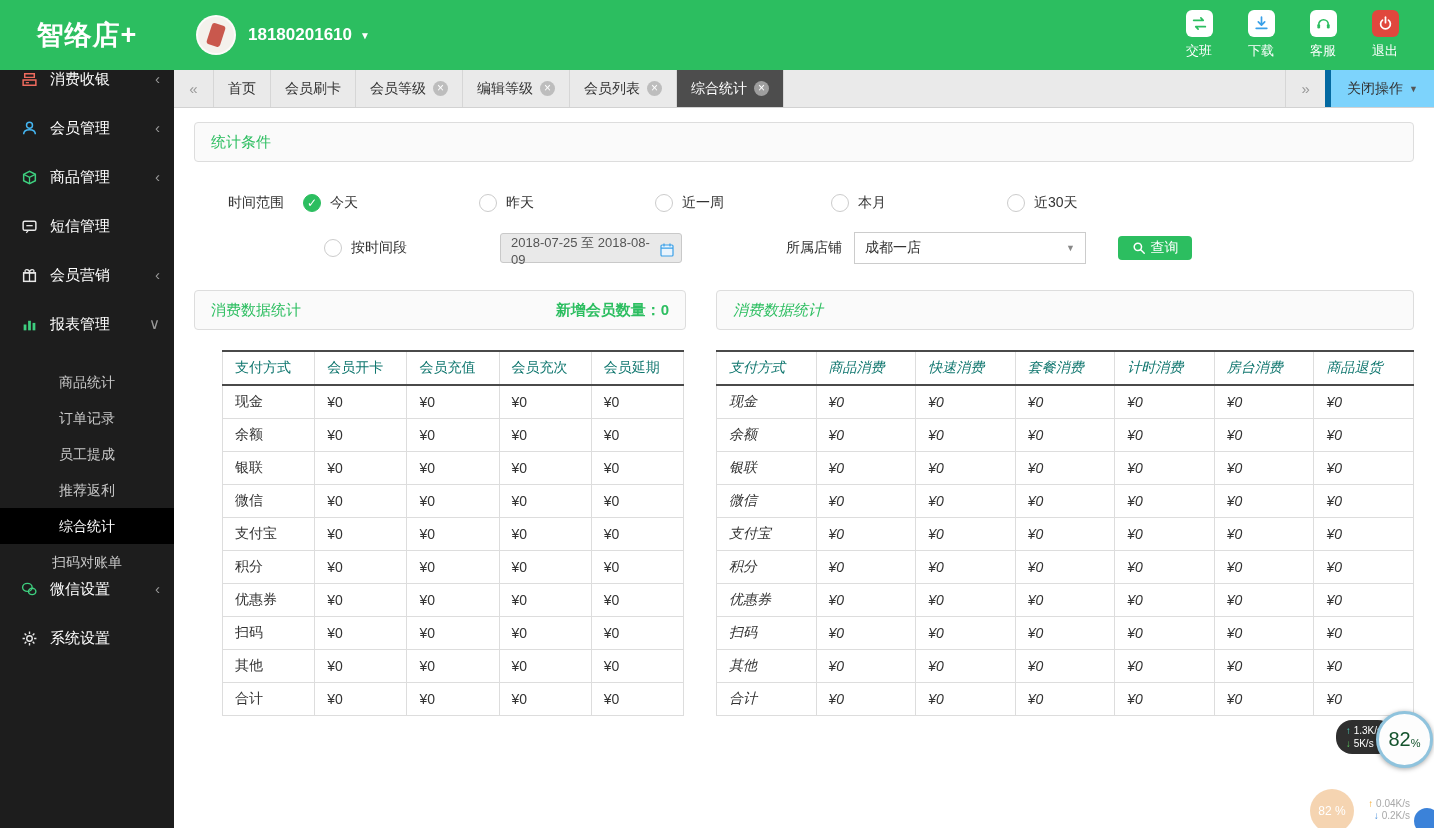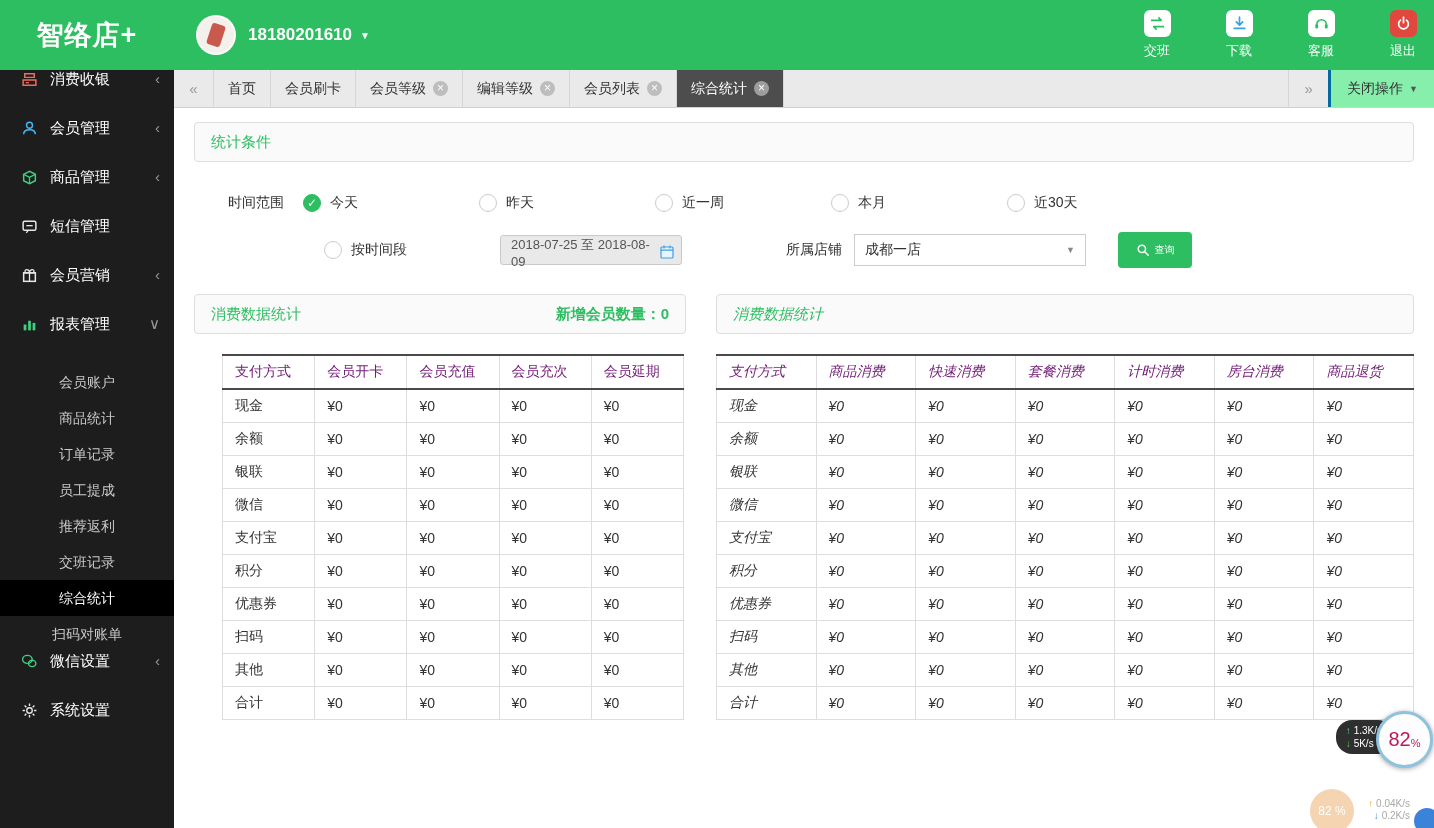--- a/index.html
+++ b/index.html
@@ -12,21 +12,21 @@
   html,body{width:1434px;height:828px;overflow:hidden;}
   body{font-family:"Liberation Sans","DejaVu Sans",sans-serif;font-size:14px;color:#333;background:#fff;position:relative;}
 
   
   .header{height:70px;background:var(--green);display:flex;align-items:center;}
   .logo{width:174px;text-align:center;color:#fff;font-size:27px;font-weight:bold;letter-spacing:1px;}
   .avatar{width:40px;height:40px;border-radius:50%;background:#f4f1ec;margin-left:22px;display:flex;align-items:center;justify-content:center;overflow:hidden;border:2px solid rgba(255,255,255,.7);}
   .avatar span{width:14px;height:22px;background:#c9584d;border-radius:3px;transform:rotate(18deg);display:block;}
   .account{color:#fff;font-size:17px;font-weight:bold;margin-left:12px;display:flex;align-items:center;cursor:pointer;}
   .account .caret{font-size:10px;margin-left:8px;}
-  .header-actions{margin-left:auto;display:flex;gap:20px;}
+  .header-actions{margin-left:auto;display:flex;padding-right:18px;}
   .h-action{width:62px;display:flex;flex-direction:column;align-items:center;cursor:pointer;}
   .h-icon{width:27px;height:27px;border-radius:6px;background:#fff;display:flex;align-items:center;justify-content:center;}
   .h-icon.red{background:#e0473d;}
   .h-action .lbl{color:#fff;font-size:13px;margin-top:5px;}
 
   
   .sidebar{position:absolute;left:0;top:70px;bottom:0;width:174px;background:var(--sidebar-bg);overflow:hidden;}
   .nav-item{height:49px;display:flex;align-items:flex-start;padding:0 14px 0 20px;color:#fff;font-size:15px;cursor:pointer;}
   .nav-icon{width:18px;height:18px;display:flex;align-items:center;justify-content:center;}
   .nav-icon svg{width:17px;height:17px;}
@@ -39,56 +39,56 @@
   
   .main{position:absolute;left:174px;top:70px;right:0;bottom:0;background:#fff;}
   .tabbar{height:38px;background:var(--tabbar-bg);border-bottom:1px solid #d2d2d2;display:flex;align-items:stretch;}
   .tab-nav{width:40px;display:flex;align-items:center;justify-content:center;color:#999;border-right:1px solid #d6d6d6;cursor:pointer;font-size:15px;}
   .tabs{display:flex;flex:1;overflow:hidden;}
   .tab{display:flex;align-items:center;padding:0 14px;border-right:1px solid #d6d6d6;color:#333;cursor:pointer;white-space:nowrap;}
   .tab.active{background:#4d4d4d;color:#fff;}
   .tab-close{width:15px;height:15px;border-radius:50%;background:#bdbdbd;color:#fff;font-size:12px;line-height:14px;text-align:center;margin-left:7px;}
   .tab.active .tab-close{background:#9e9e9e;}
   .tab-nav.right{border-right:none;border-left:1px solid #d6d6d6;}
-  .close-ops{display:flex;align-items:center;padding:0 16px;background:#86efac;border-left:3px solid #0369a1;cursor:pointer;}
+  .close-ops{display:flex;align-items:center;padding:0 16px;background:#7dd3fc;border-left:6px solid #0369a1;cursor:pointer;}
   .close-ops .caret{font-size:9px;margin-left:6px;color:#555;}
 
   .content{position:absolute;top:38px;left:0;right:0;bottom:0;padding:14px 20px;overflow:hidden;background:#fff;}
   .panel-head{height:40px;line-height:38px;background:#fafafa;border:1px solid var(--border);border-radius:4px;padding:0 16px;color:var(--green);font-size:15px;}
   .panel-head .right-note{float:right;font-weight:bold;}
 
   
   .filter-row1{display:flex;align-items:center;margin-top:32px;padding-left:34px;}
   .time-label{width:75px;color:#333;}
   .radio-group{display:flex;}
   .radio-opt{width:176px;display:flex;align-items:center;cursor:pointer;}
   .radio-circle{width:18px;height:18px;border-radius:50%;border:1px solid #ccc;background:#fff;margin-right:9px;flex:0 0 18px;font-size:12px;line-height:17px;text-align:center;}
   .radio-circle.checked{background:var(--green);border-color:var(--green);color:#fff;}
   .filter-row2{display:flex;align-items:center;margin-top:20px;padding-left:130px;}
   .date-input{width:182px;height:30px;background:#e9e9e9;border:1px solid #c9c9c9;border-radius:3px;display:flex;align-items:center;justify-content:space-between;padding:4px 6px 0 10px;color:#555;font-size:13px;cursor:pointer;}
   .store-label{margin-left:104px;color:#333;}
   .store-select{width:232px;height:32px;border:1px solid #ccc;background:#fff;display:flex;align-items:center;justify-content:space-between;padding:0 10px;margin-left:12px;cursor:pointer;color:#333;}
   .store-select .caret{font-size:9px;color:#888;}
-  .search-btn{margin-left:32px;width:74px;height:36px;background:var(--green);border:none;border-radius:4px;color:#fff;font-size:10px;display:flex;align-items:center;justify-content:center;gap:5px;cursor:pointer;font-family:inherit;}
+  .search-btn{margin-left:32px;width:74px;height:24px;background:var(--green);border:none;border-radius:4px;color:#fff;font-size:14px;display:flex;align-items:center;justify-content:center;gap:5px;cursor:pointer;font-family:inherit;}
 
   
   .stats-row{display:flex;margin-top:26px;}
   .col-left{width:492px;margin-right:30px;}
   .col-right{flex:1;font-style:italic;}
   table.grid{border-collapse:collapse;background:#fff;font-size:14px;table-layout:fixed;}
   table.grid th,table.grid td{border:1px solid var(--border);padding:7px 12px;text-align:left;font-weight:400;color:#333;overflow:hidden;white-space:nowrap;}
-  table.grid thead th{border-top:2px solid #4a4a4a;border-bottom:2px solid #4a4a4a;color:#701a75;}
+  table.grid thead th{border-top:2px solid #4a4a4a;border-bottom:2px solid #4a4a4a;color:#0f766e;}
   .tbl-left{width:462px;margin:20px 0 0 28px;}
   .tbl-right{width:100%;margin-top:20px;}
   .bottom-panel{margin-top:26px;}
 
   
   .speed-pill{position:absolute;right:40px;top:720px;background:rgba(10,10,10,.85);border-radius:16px;color:#fff;font-size:10px;padding:4px 12px 4px 10px;line-height:13px;z-index:20;}
   .speed-pill .up{color:#4fd6c2;} .speed-pill .dn{color:#58c25a;}
-  .monitor-circle{position:absolute;right:1px;top:711px;width:57px;height:57px;border-radius:50%;background:#fdfdfd;border:3px solid #8fc3dd;box-shadow:0 1px 5px rgba(0,0,0,.35);display:flex;align-items:center;justify-content:center;color:#be185d;font-size:20px;z-index:21;}
+  .monitor-circle{position:absolute;right:1px;top:711px;width:57px;height:57px;border-radius:50%;background:#fdfdfd;border:3px solid #8fc3dd;box-shadow:0 1px 5px rgba(0,0,0,.35);display:flex;align-items:center;justify-content:center;color:#14532d;font-size:20px;z-index:21;}
   .monitor-circle .pct{font-size:11px;margin-top:6px;}
   .corner-circle{position:absolute;left:1310px;top:789px;width:44px;height:44px;border-radius:50%;background:rgba(235,170,100,.5);color:#fff;display:flex;align-items:center;justify-content:center;font-size:12px;z-index:20;}
   .corner-speeds{position:absolute;right:24px;bottom:6px;font-size:10px;color:#a8a8a8;text-align:right;line-height:12px;z-index:20;}
   .corner-speeds .up{color:#f5a623;} .corner-speeds .dn{color:#4a90d9;}
   .corner-dot{position:absolute;right:-6px;bottom:-6px;width:26px;height:26px;border-radius:50%;background:#3b82d9;z-index:20;}
 </style>
 </head>
 <body>
 
 <div class="header">
@@ -196,26 +196,24 @@
       <svg viewBox="0 0 16 16">
           <rect x="2.5" y="8" width="2.6" height="5.5" fill="currentColor"></rect>
           <rect x="6.7" y="4.5" width="2.6" height="9" fill="currentColor"></rect>
           <rect x="10.9" y="6.5" width="2.6" height="7" fill="currentColor"></rect>
         </svg>
     </span>
     <span class="nav-label">报表管理</span>
     <span class="nav-arrow">∨</span>
   </div>
   <div class="submenu">
-      <div class="subitem">会员账户</div>
       <div class="subitem">商品统计</div>
       <div class="subitem">订单记录</div>
       <div class="subitem">员工提成</div>
       <div class="subitem">推荐返利</div>
-      <div class="subitem">交班记录</div>
       <div class="subitem active">综合统计</div>
       <div class="subitem">扫码对账单</div>
     </div>
   <div class="nav-item">
     <span class="nav-icon c-green">
       <svg viewBox="0 0 16 16">
           <ellipse cx="6" cy="6" rx="4.5" ry="3.8" fill="none" stroke="currentColor" stroke-width="1.3"></ellipse>
           <ellipse cx="10.5" cy="9.8" rx="3.5" ry="3" fill="none" stroke="currentColor" stroke-width="1.3"></ellipse>
         </svg>
     </span>

